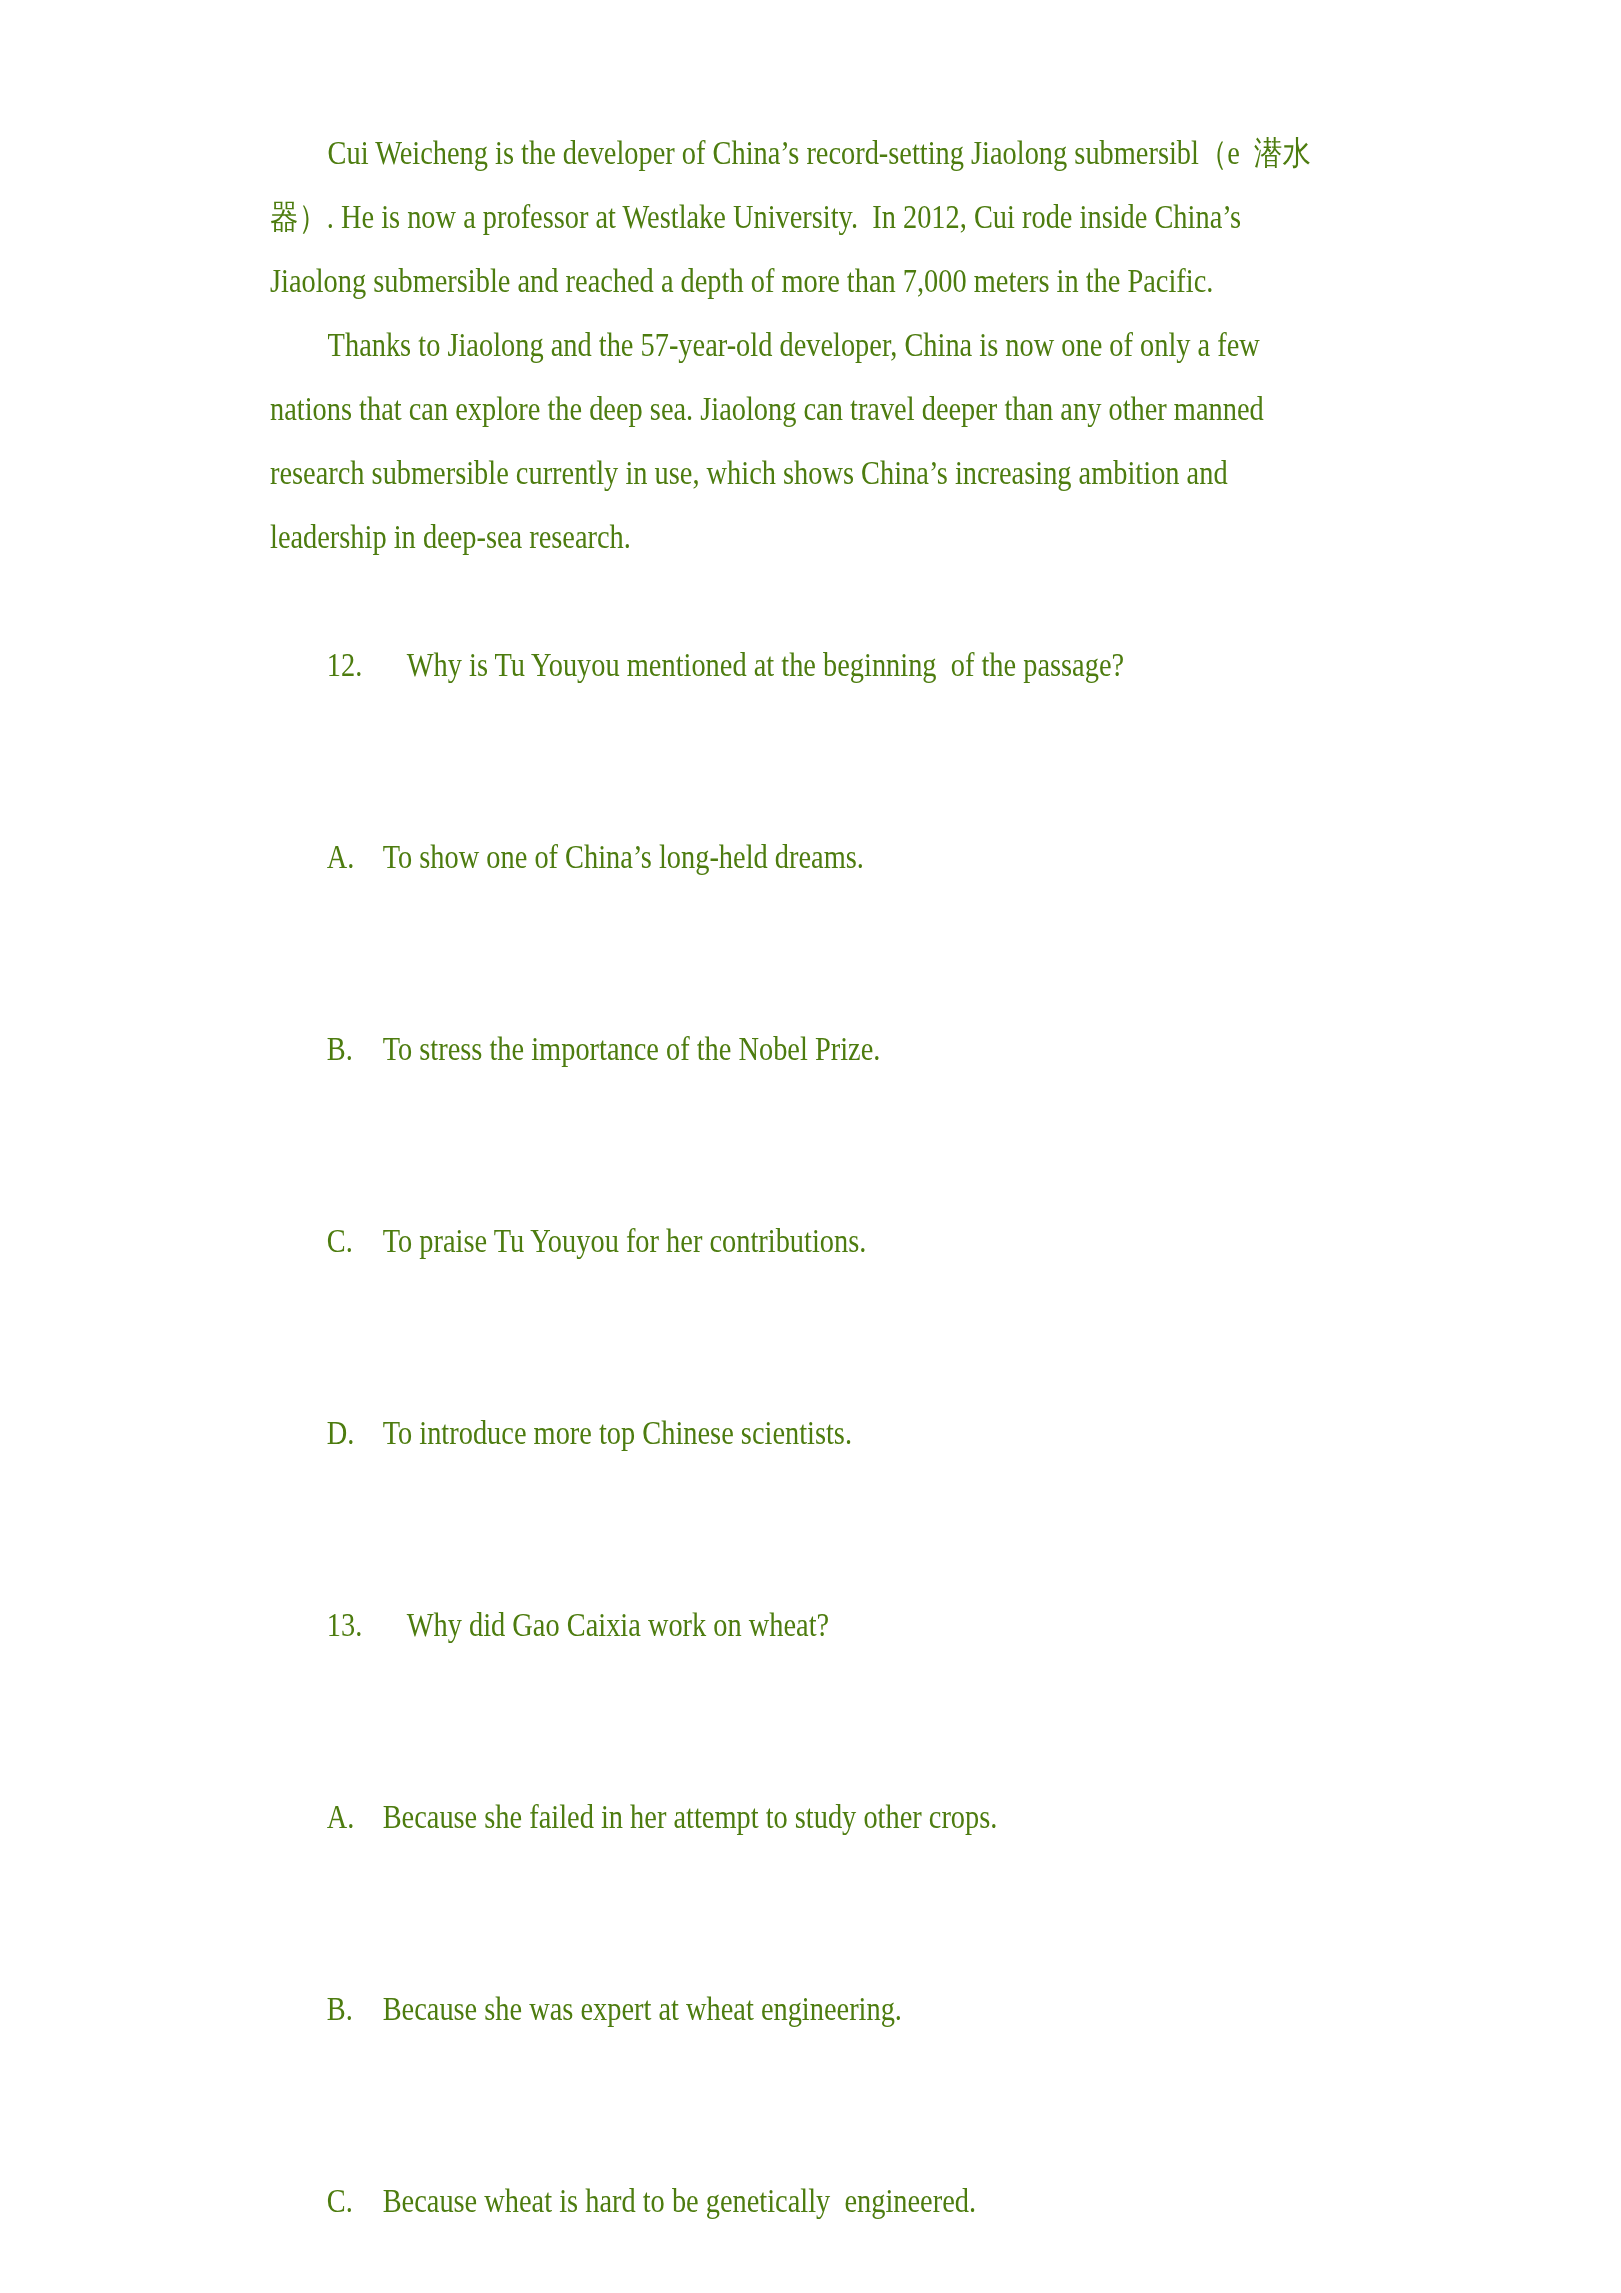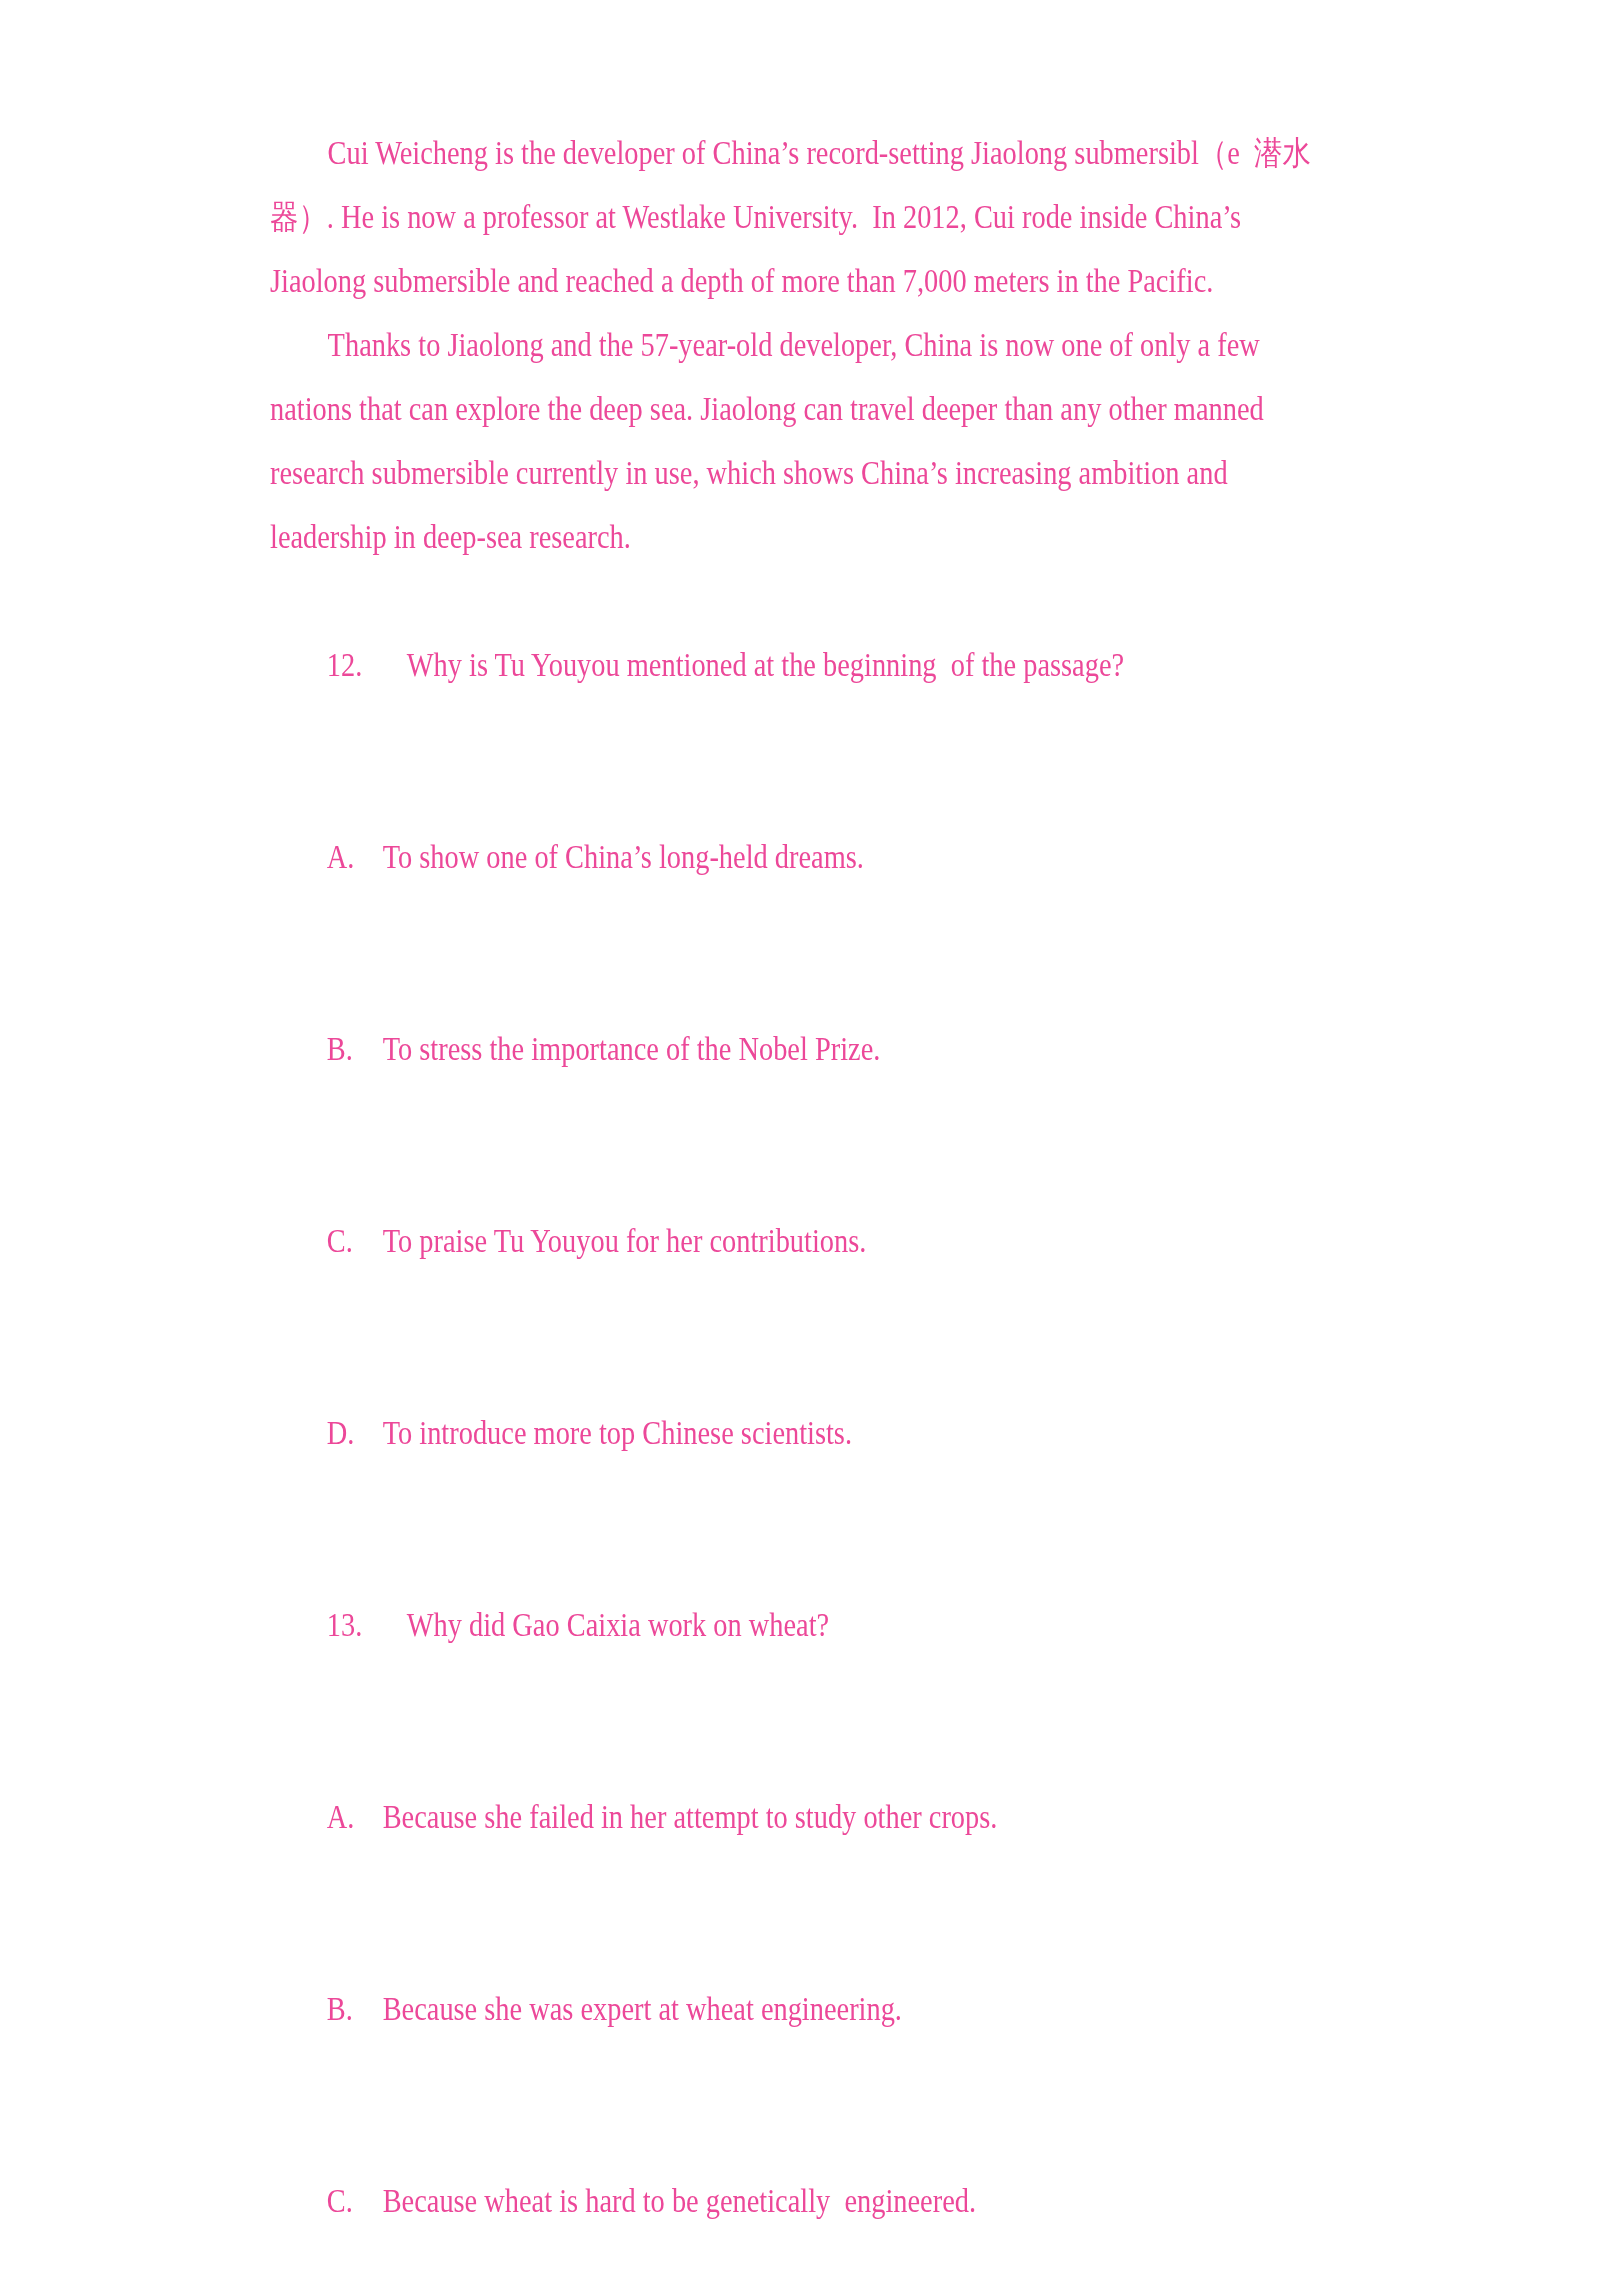--- a/index.html
+++ b/index.html
@@ -2,21 +2,21 @@
 <html><head>
 <meta charset="utf-8">
 <style>
   html, body { margin: 0; padding: 0; background: #e8e8e8; }
   .page {
     position: relative;
     width: 1621px;
     height: 2294px;
     background: #ffffff;
     font-family: "Liberation Serif", "DejaVu Serif", "DejaVu Sans", serif;
-    color: #ec4899;
+    color: #4d7c0f;
     overflow: hidden;
   }
   .content {
     position: absolute;
     top: 121px;
     left: 270px;
     width: 1215px;
     font-size: 33px;
     line-height: 64px;
   }

